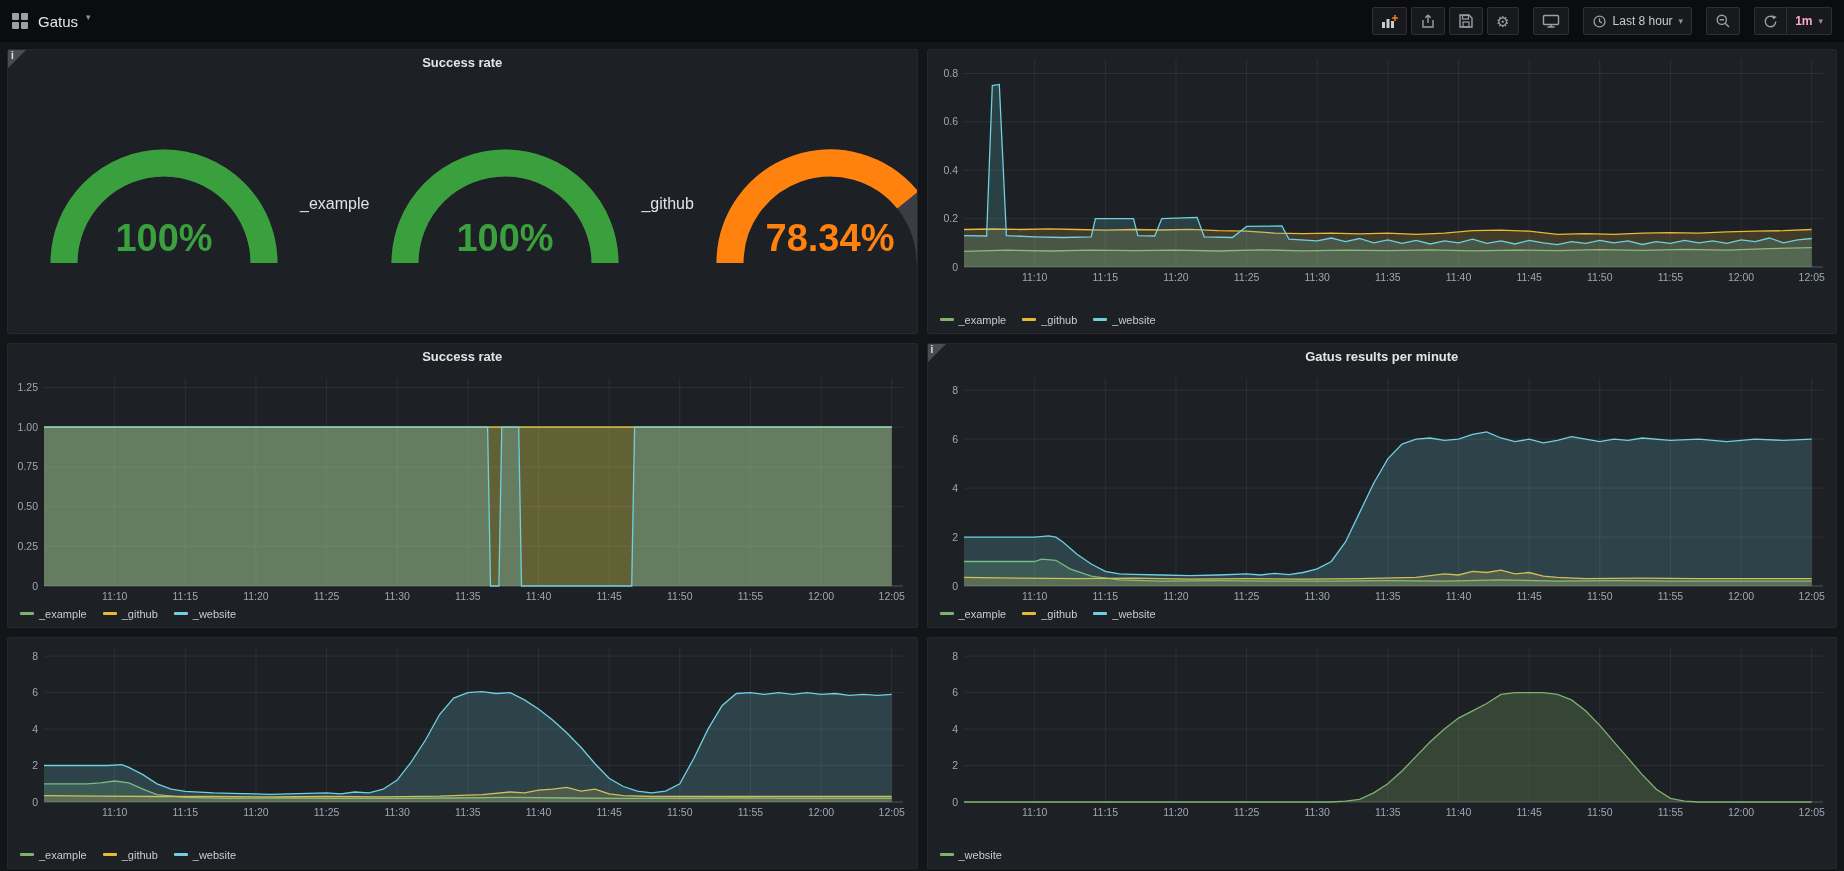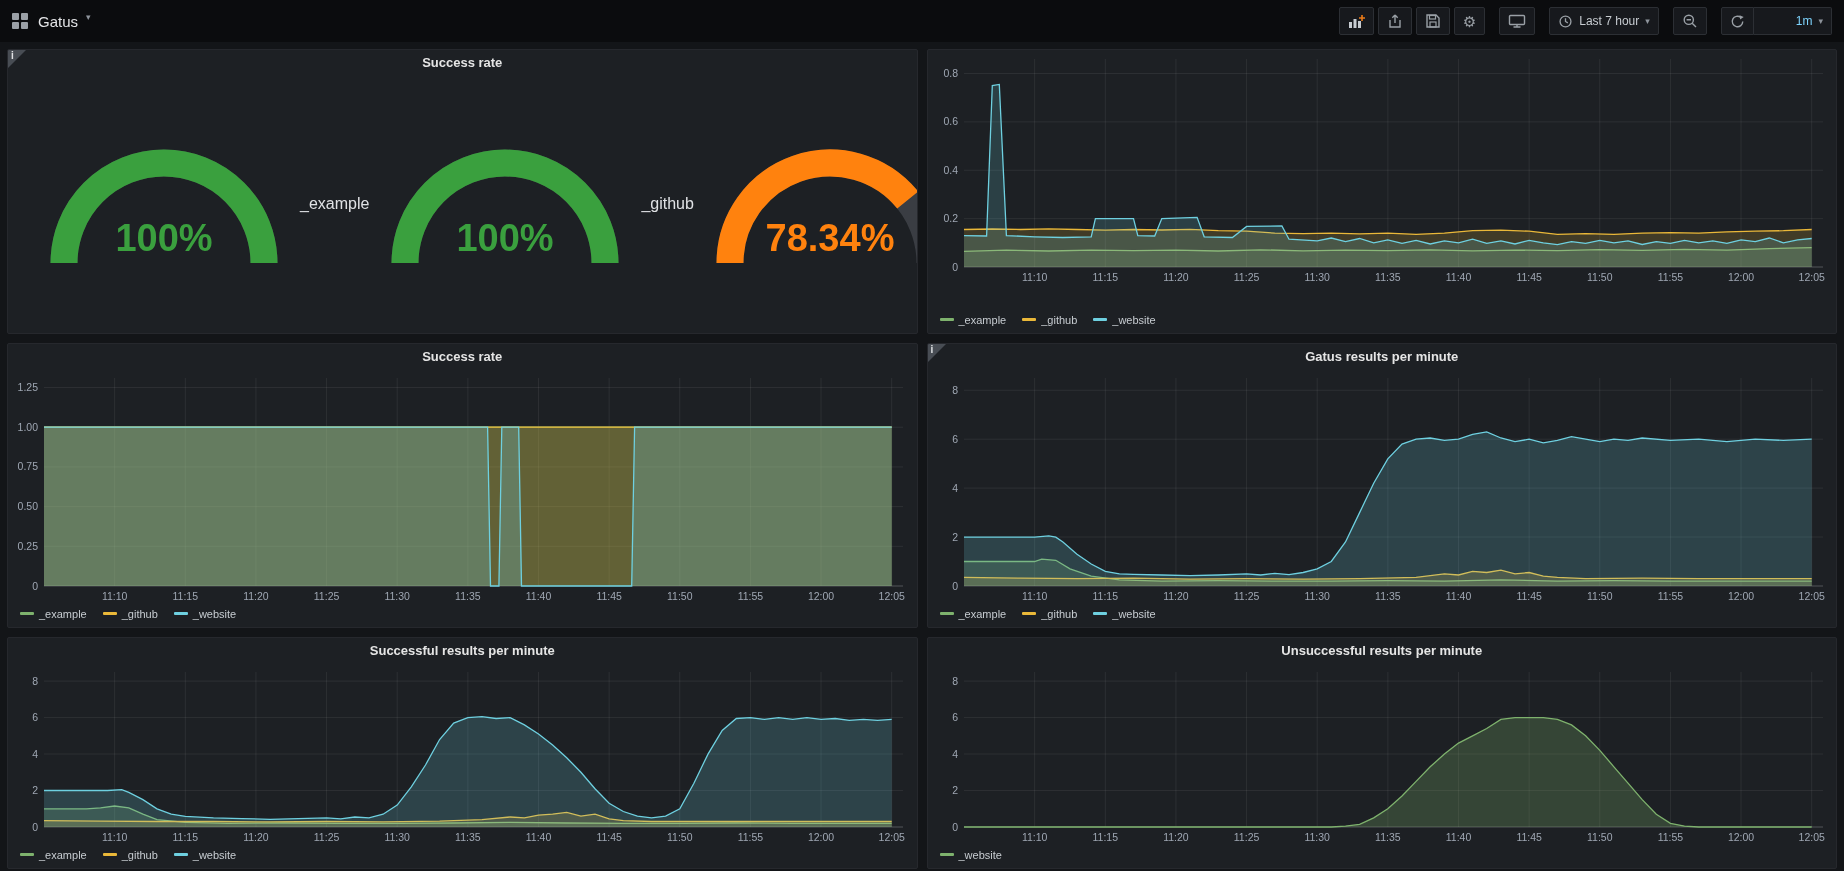--- a/index.html
+++ b/index.html
@@ -17,21 +17,21 @@
   .caret { color:#8e949c; font-size:9px; line-height:1; }
   .nav-right { margin-left:auto; display:flex; align-items:center; gap:14px; }
   .btn-row { display:flex; gap:4px; }
   .nav-btn { height:28px; min-width:30px; display:flex; align-items:center; justify-content:center;
              gap:6px; background:#17191d; border:1px solid #2c2f34; border-radius:2px;
              color:#c7ccd1; font-size:12px; padding:0 8px; cursor:pointer; }
   .nav-btn svg { display:block; }
   .btn-group { display:flex; }
   .btn-group .nav-btn:first-child { border-top-right-radius:0; border-bottom-right-radius:0; }
   .btn-group .nav-btn:last-child  { border-top-left-radius:0; border-bottom-left-radius:0; border-left:none; }
-  .refresh-interval { color:#7dd3fc; font-weight:normal;margin-left:34px; }
+  .refresh-interval { color:#f9a8d4; font-weight:bold; }
 
   
   .grid { padding:7px 7px 0; display:grid; grid-template-columns:1fr 1fr;
           grid-template-rows:285px 285px 232px; gap:9px; }
   .panel { background:#1d2024; border:1px solid #26282d; border-radius:2px;
            position:relative; display:flex; flex-direction:column; overflow:hidden; }
   .panel-title { height:25px; line-height:25px; text-align:center; color:#e5e5e5;
                  font-size:13px; font-weight:bold; flex:0 0 auto; cursor:pointer; }
   .chart-wrap { flex:1 1 auto; min-height:0; position:relative; }
   .legend { flex:0 0 22px; display:flex; gap:16px; align-items:center; padding:0 12px 5px; }
@@ -98,21 +98,21 @@
         <rect x="1.5" y="2.5" width="15" height="9" stroke="#9aa0a6" stroke-width="1.4" fill="none" rx="1"></rect>
         <path d="M9 11.5 V14 M5.5 14 H12.5" stroke="#9aa0a6" stroke-width="1.4" fill="none"></path>
       </svg>
     </button>
 
     <button class="nav-btn">
       <svg width="15" height="15" viewBox="0 0 16 16">
         <circle cx="8" cy="8" r="5.8" stroke="#9aa0a6" stroke-width="1.4" fill="none"></circle>
         <path d="M8 4.6 V8 L10.5 9.5" stroke="#9aa0a6" stroke-width="1.4" fill="none"></path>
       </svg>
-      <span>Last 7 hour</span>
+      <span>Last 8 hour</span>
       <span class="caret">▾</span>
     </button>
 
     <button class="nav-btn">
       <svg width="16" height="16" viewBox="0 0 16 16">
         <circle cx="6.8" cy="6.8" r="4.6" stroke="#9aa0a6" stroke-width="1.4" fill="none"></circle>
         <path d="M10.2 10.2 L14 14 M4.6 6.8 H9" stroke="#9aa0a6" stroke-width="1.4" fill="none"></path>
       </svg>
     </button>
 
@@ -347,21 +347,20 @@
           <span>_github</span>
         </span>
         <span class="legend-item">
           <span class="dash" style="background: rgb(110, 208, 224);"></span>
           <span>_website</span>
         </span>
       </div>
   </section>
 
   <section class="panel">
-    <div class="panel-title">Successful results per minute</div>
     <div class="chart-wrap"><svg width="909" height="183">
           <line x1="36" x2="895" y1="164" y2="164" stroke="rgba(255,255,255,0.07)"></line>
           <text x="30" y="167.5" text-anchor="end" font-size="10.5" fill="#9fa7b3">0</text>
           <line x1="36" x2="895" y1="127.52941176470587" y2="127.52941176470587" stroke="rgba(255,255,255,0.07)"></line>
           <text x="30" y="131.02941176470586" text-anchor="end" font-size="10.5" fill="#9fa7b3">2</text>
           <line x1="36" x2="895" y1="91.05882352941177" y2="91.05882352941177" stroke="rgba(255,255,255,0.07)"></line>
           <text x="30" y="94.55882352941177" text-anchor="end" font-size="10.5" fill="#9fa7b3">4</text>
           <line x1="36" x2="895" y1="54.58823529411764" y2="54.58823529411764" stroke="rgba(255,255,255,0.07)"></line>
           <text x="30" y="58.08823529411764" text-anchor="end" font-size="10.5" fill="#9fa7b3">6</text>
           <line x1="36" x2="895" y1="18.11764705882353" y2="18.11764705882353" stroke="rgba(255,255,255,0.07)"></line>
@@ -408,21 +407,20 @@
           <span>_github</span>
         </span>
         <span class="legend-item">
           <span class="dash" style="background: rgb(110, 208, 224);"></span>
           <span>_website</span>
         </span>
       </div>
   </section>
 
   <section class="panel">
-    <div class="panel-title">Unsuccessful results per minute</div>
     <div class="chart-wrap"><svg width="909" height="183">
           <line x1="36" x2="895" y1="164" y2="164" stroke="rgba(255,255,255,0.07)"></line>
           <text x="30" y="167.5" text-anchor="end" font-size="10.5" fill="#9fa7b3">0</text>
           <line x1="36" x2="895" y1="127.52941176470587" y2="127.52941176470587" stroke="rgba(255,255,255,0.07)"></line>
           <text x="30" y="131.02941176470586" text-anchor="end" font-size="10.5" fill="#9fa7b3">2</text>
           <line x1="36" x2="895" y1="91.05882352941177" y2="91.05882352941177" stroke="rgba(255,255,255,0.07)"></line>
           <text x="30" y="94.55882352941177" text-anchor="end" font-size="10.5" fill="#9fa7b3">4</text>
           <line x1="36" x2="895" y1="54.58823529411764" y2="54.58823529411764" stroke="rgba(255,255,255,0.07)"></line>
           <text x="30" y="58.08823529411764" text-anchor="end" font-size="10.5" fill="#9fa7b3">6</text>
           <line x1="36" x2="895" y1="18.11764705882353" y2="18.11764705882353" stroke="rgba(255,255,255,0.07)"></line>

